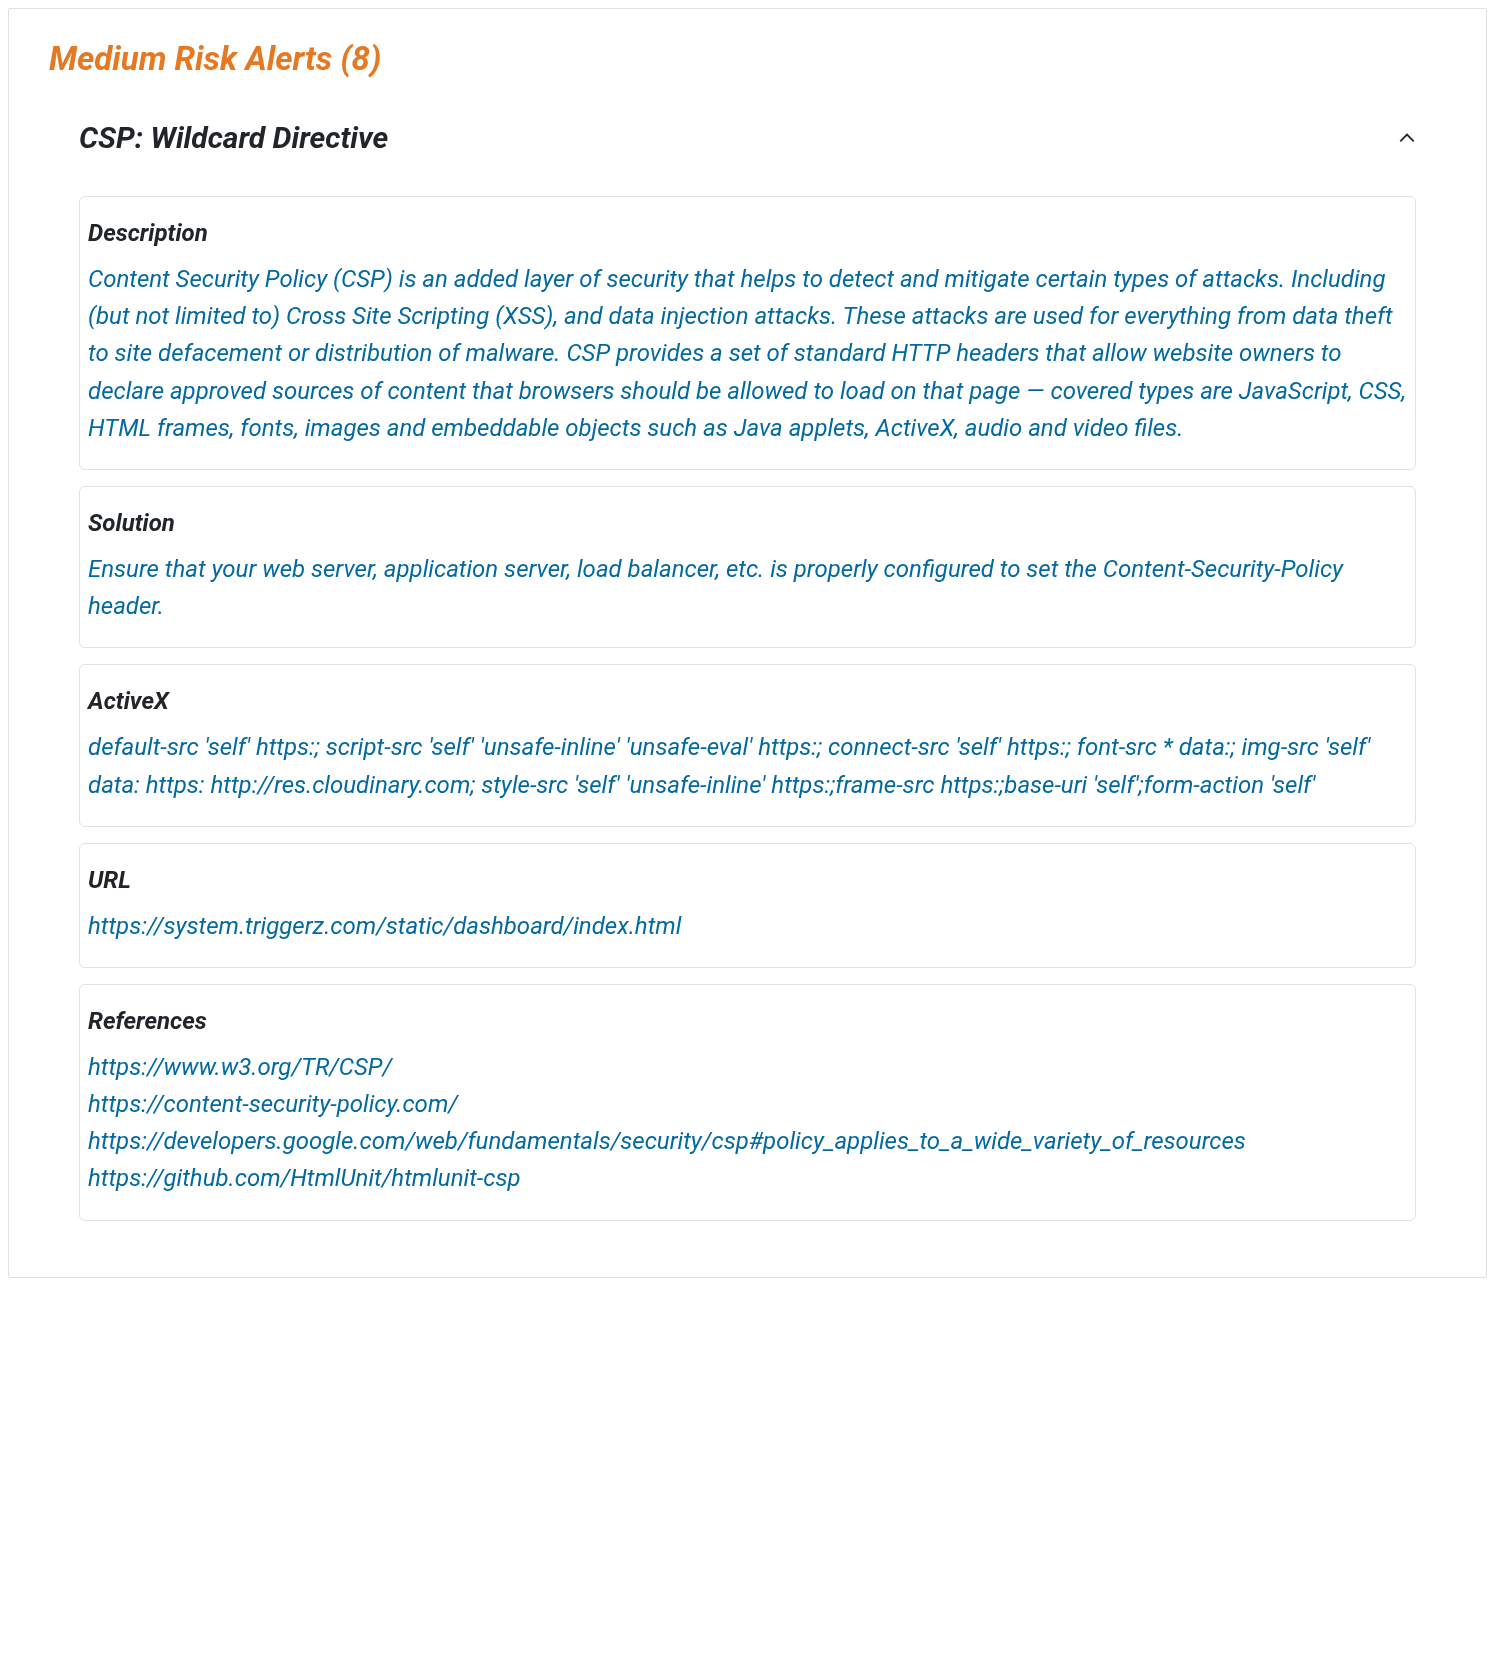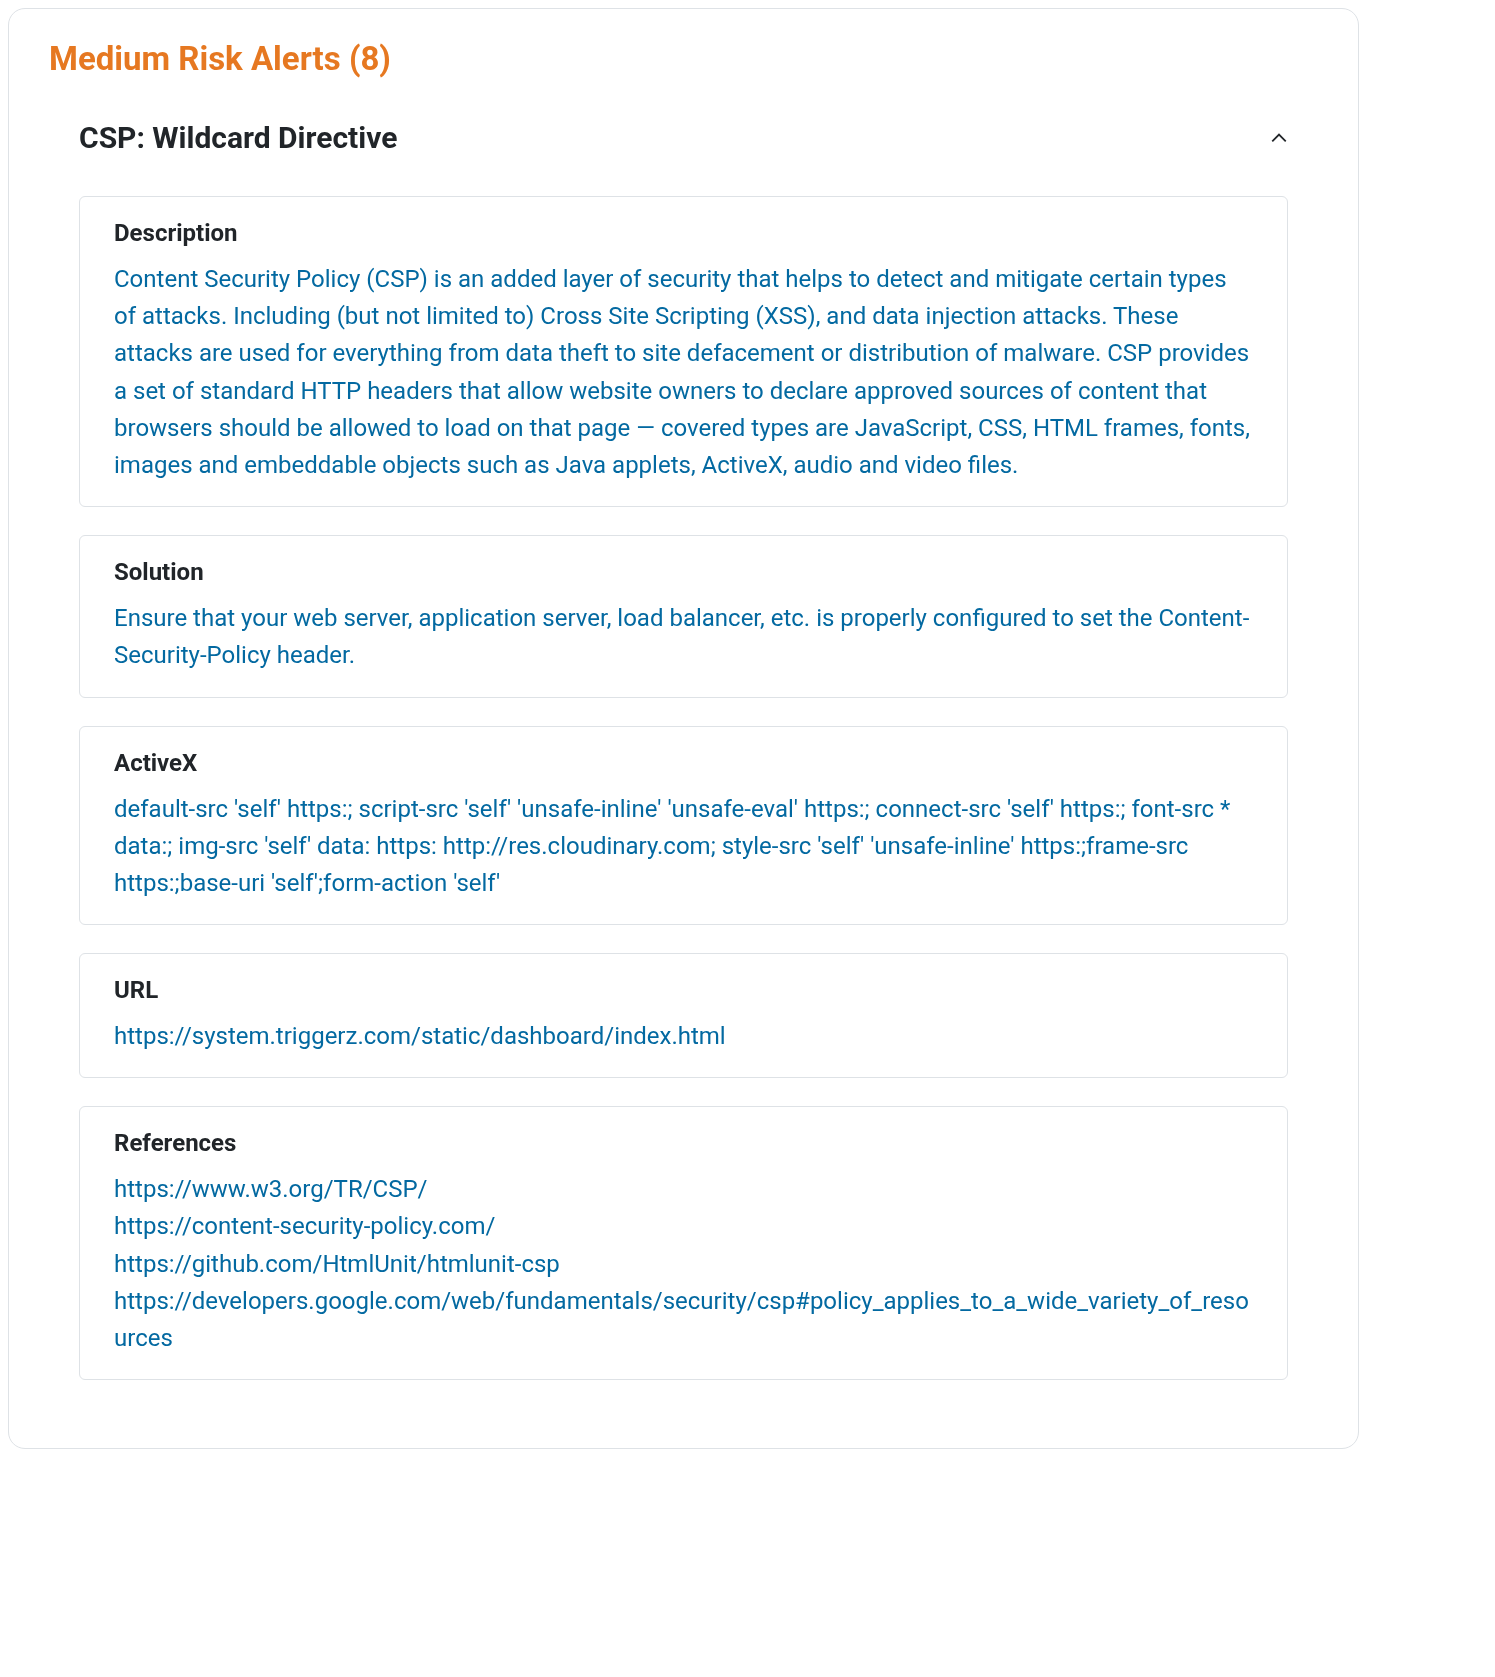--- a/index.html
+++ b/index.html
@@ -8,24 +8,25 @@
       padding: 0;
     }
     body {
       font-family: "Segoe UI", -apple-system, BlinkMacSystemFont, Roboto, "Helvetica Neue", Arial, sans-serif;
       background: #fff;
       color: #212529;
       padding: 0;
     }
     .outer-panel {
       border: 1px solid #dee2e6;
-      border-radius: 17px;
+      border-radius: 2px;
       margin: 8px;
       padding: 30px 40px 40px 40px;
-      width: 1351px;
+      width: 1479px;
+      font-style: italic;
     }
     .section-title {
       color: #e67821;
       font-size: 33px;
       font-weight: 700;
       margin-bottom: 42px;
     }
     .alert-block {
       padding: 0 30px;
     }
@@ -46,22 +47,22 @@
       height: 18px;
       flex-shrink: 0;
     }
     .chevron svg {
       width: 100%;
       height: 100%;
     }
     .card {
       border: 1px solid #dee2e6;
       border-radius: 6px;
-      padding: 22px 34px;
-      margin-bottom: 28px;
+      padding: 22px 8px;
+      margin-bottom: 16px;
       background: #fff;
     }
     .card-heading {
       font-size: 24px;
       font-weight: 700;
       color: #212529;
       margin-bottom: 14px;
     }
     .card-body {
       font-size: 24px;
@@ -108,18 +109,18 @@
     <div class="card">
       <div class="card-heading">URL</div>
       <div class="card-body">https://system.triggerz.com/static/dashboard/index.html</div>
     </div>
 
     <div class="card">
       <div class="card-heading">References</div>
       <div class="card-body" id="references-body">
           <span class="ref-line">https://www.w3.org/TR/CSP/</span>
           <span class="ref-line">https://content-security-policy.com/</span>
+          <span class="ref-line">https://developers.google.com/web/fundamentals/security/csp#policy_applies_to_a_wide_variety_of_resources</span>
           <span class="ref-line">https://github.com/HtmlUnit/htmlunit-csp</span>
-          <span class="ref-line">https://developers.google.com/web/fundamentals/security/csp#policy_applies_to_a_wide_variety_of_resources</span>
         </div>
     </div>
   </div>
 </div>
 
 </body></html>

